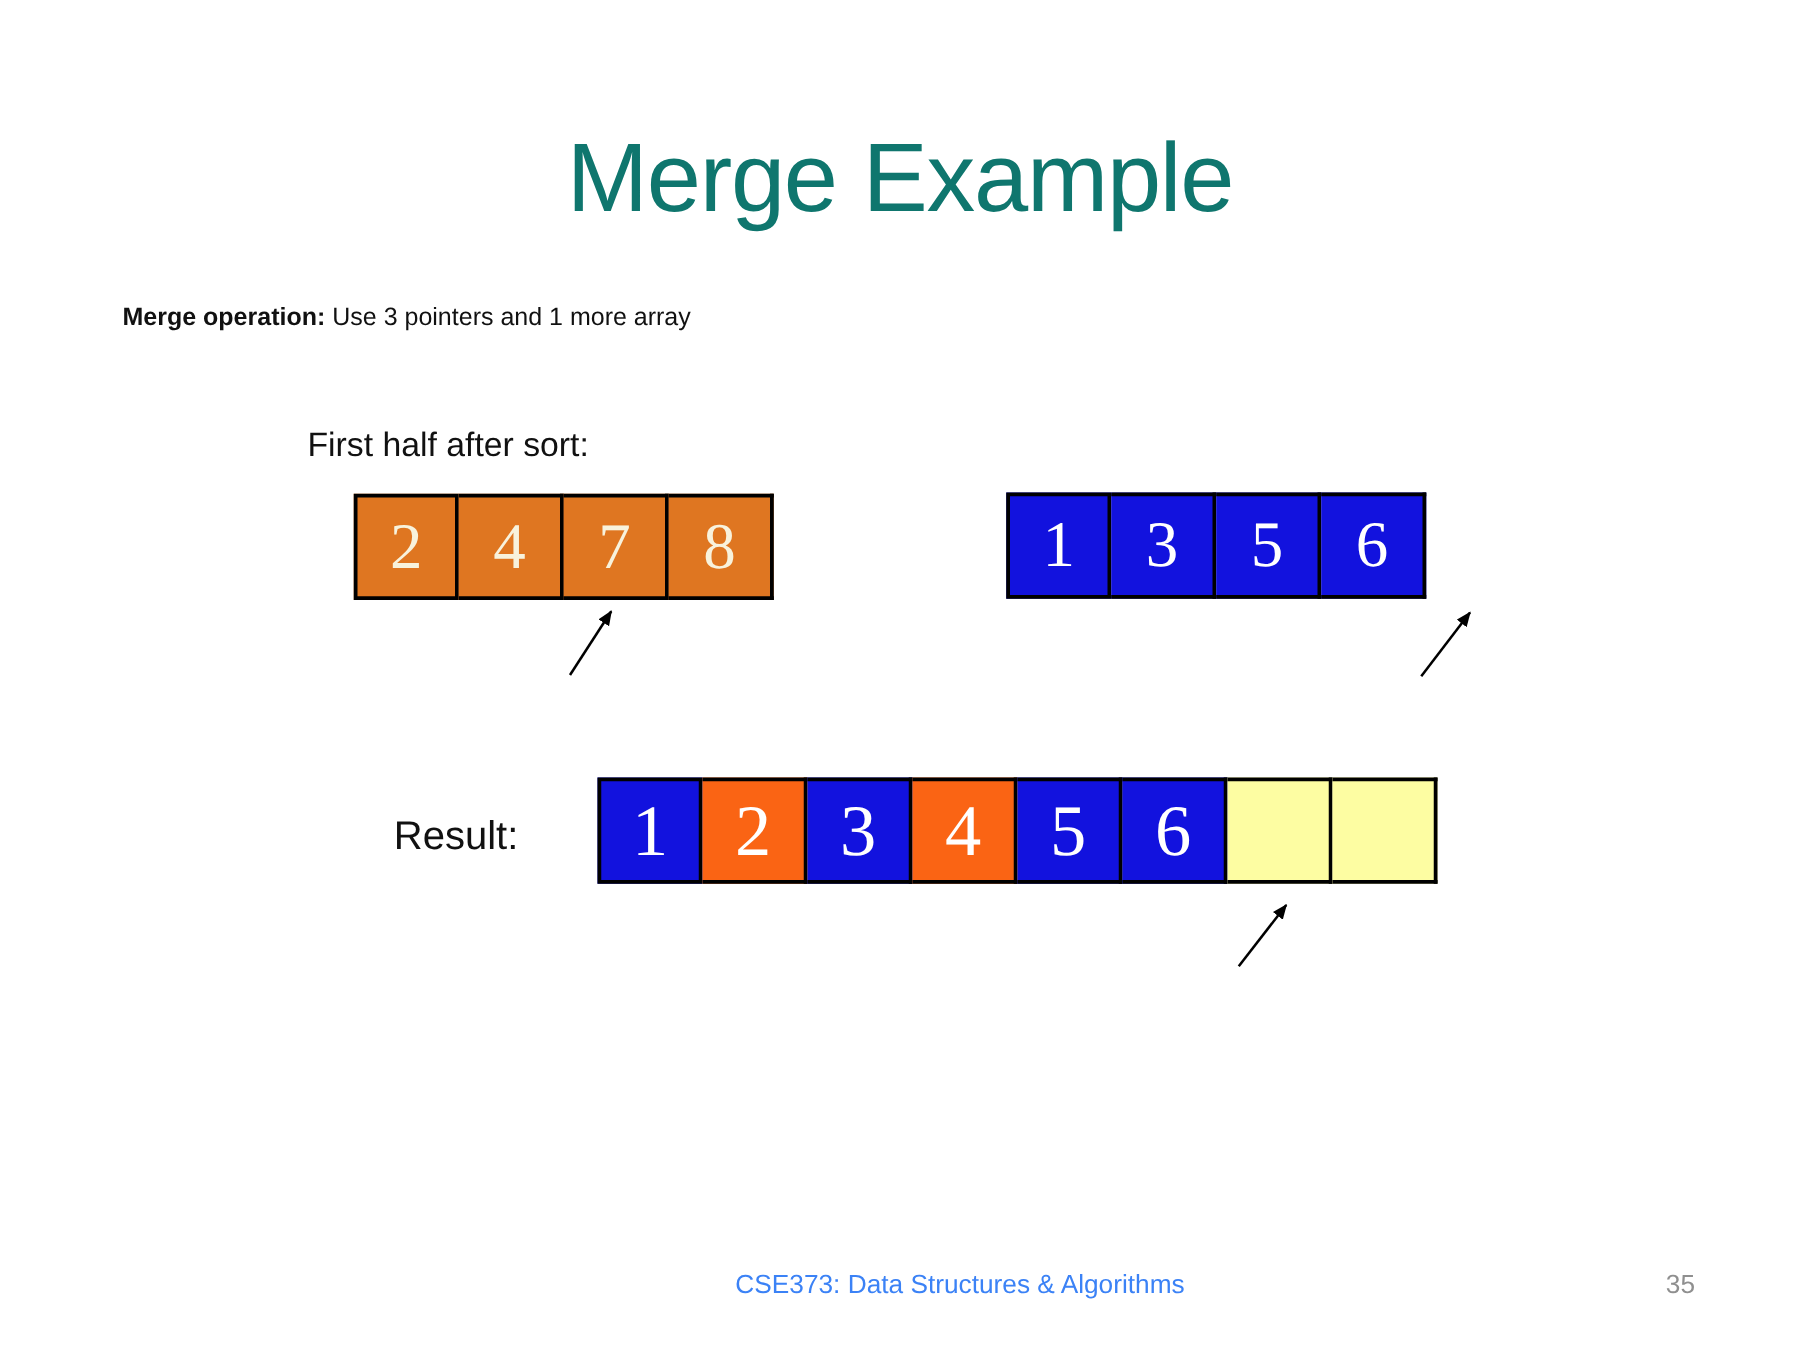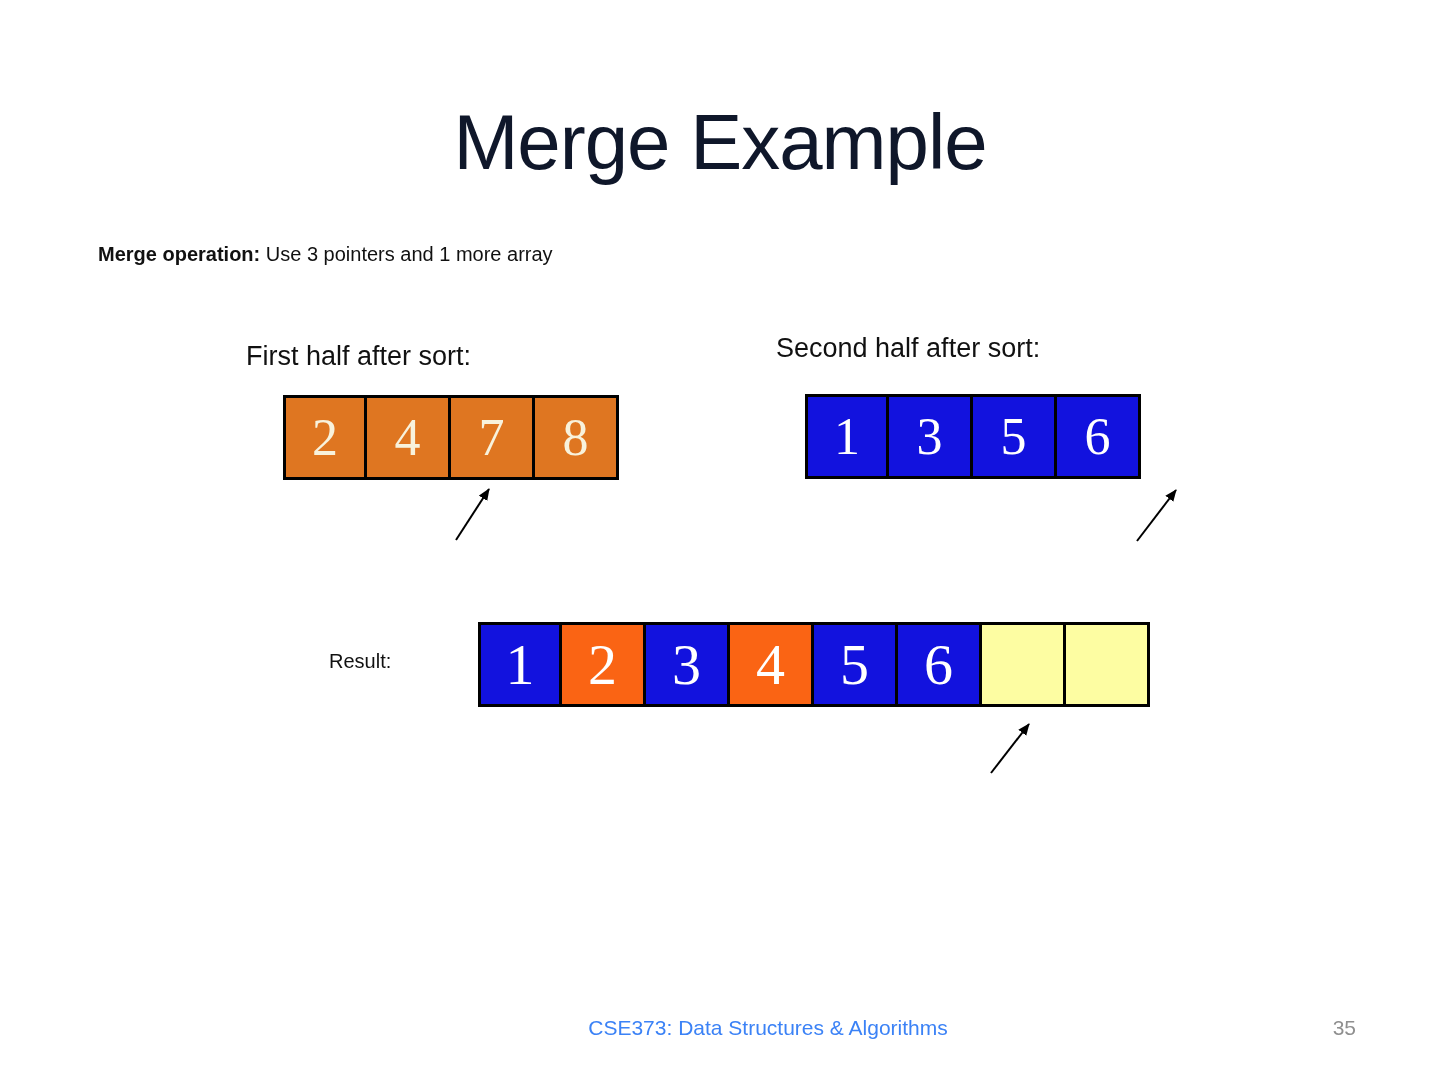--- a/index.html
+++ b/index.html
@@ -32,21 +32,21 @@
   .subtitle .lead { font-weight: bold; }
 
   .array-label {
     position: absolute;
     font-size: 27px;
     color: #111111;
     white-space: nowrap;
   }
   .label-first  { top: 341px; left: 198px; margin-left: 48px; }
   .label-second { top: 333px; left: 776px; }
-  .label-result { top: 650px; left: 329px; font-size: 20px; }
+  .label-result { top: 650px; left: 315px; font-size: 32px; }
 
   .array-row {
     position: absolute;
     display: flex;
   }
   .row-first  { top: 395px; left: 283px; }
   .row-second { top: 394px; left: 805px; }
   .row-result { top: 622px; left: 478px; }
 
   .cell {
@@ -75,35 +75,34 @@
     top: 1016px; right: 84px;
     font-size: 21px;
     text-align: right;
   }
 </style>
 </head>
 <body>
 
 <div class="slide">
 
-  <div class="title" style="color: #0f172a;">Merge Example</div>
+  <div class="title" style="color: #0f766e;">Merge Example</div>
 
   <div class="subtitle">
     <span class="lead">Merge operation:</span><span> Use 3 pointers and 1 more array</span>
   </div>
 
   <div class="array-label label-first">First half after sort:</div>
   <div class="array-row row-first">
       <div class="cell" style="background: rgb(223, 118, 33); color: rgb(248, 242, 220);">2</div>
       <div class="cell" style="background: rgb(223, 118, 33); color: rgb(248, 242, 220);">4</div>
       <div class="cell" style="background: rgb(223, 118, 33); color: rgb(248, 242, 220);">7</div>
       <div class="cell" style="background: rgb(223, 118, 33); color: rgb(248, 242, 220);">8</div>
     </div>
 
-  <div class="array-label label-second">Second half after sort:</div>
   <div class="array-row row-second">
       <div class="cell" style="background: rgb(18, 18, 222); color: rgb(255, 255, 255);">1</div>
       <div class="cell" style="background: rgb(18, 18, 222); color: rgb(255, 255, 255);">3</div>
       <div class="cell" style="background: rgb(18, 18, 222); color: rgb(255, 255, 255);">5</div>
       <div class="cell" style="background: rgb(18, 18, 222); color: rgb(255, 255, 255);">6</div>
     </div>
 
   <div class="array-label label-result">Result:</div>
   <div class="array-row row-result">
       <div class="cell" style="background: rgb(18, 18, 222); color: rgb(255, 255, 255);">1</div>

